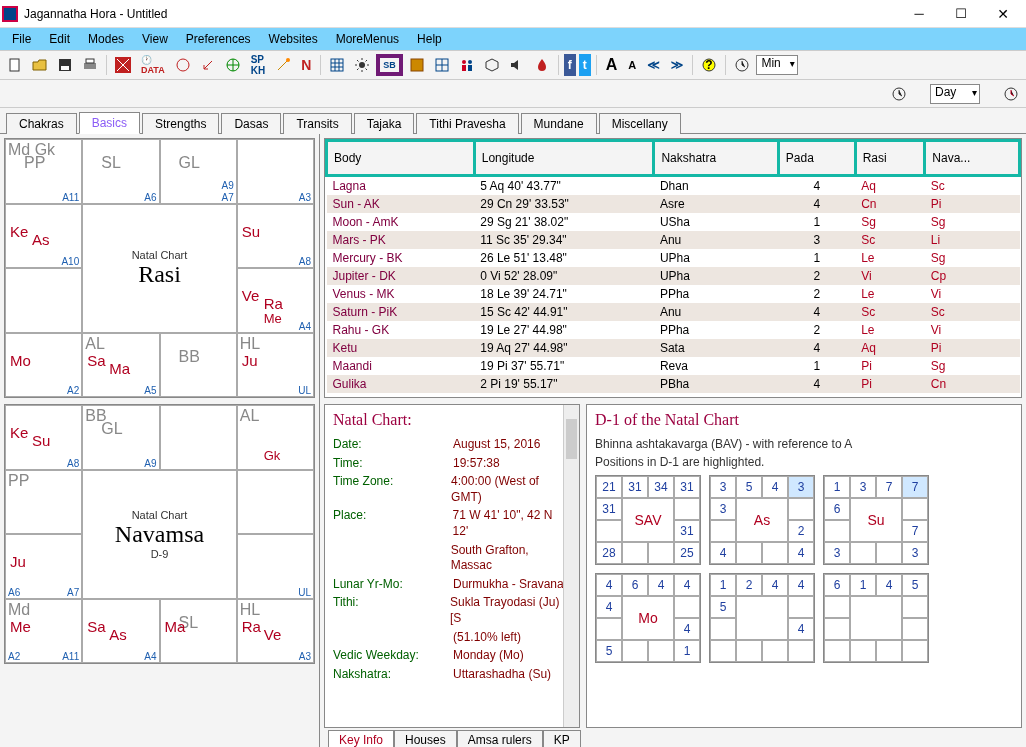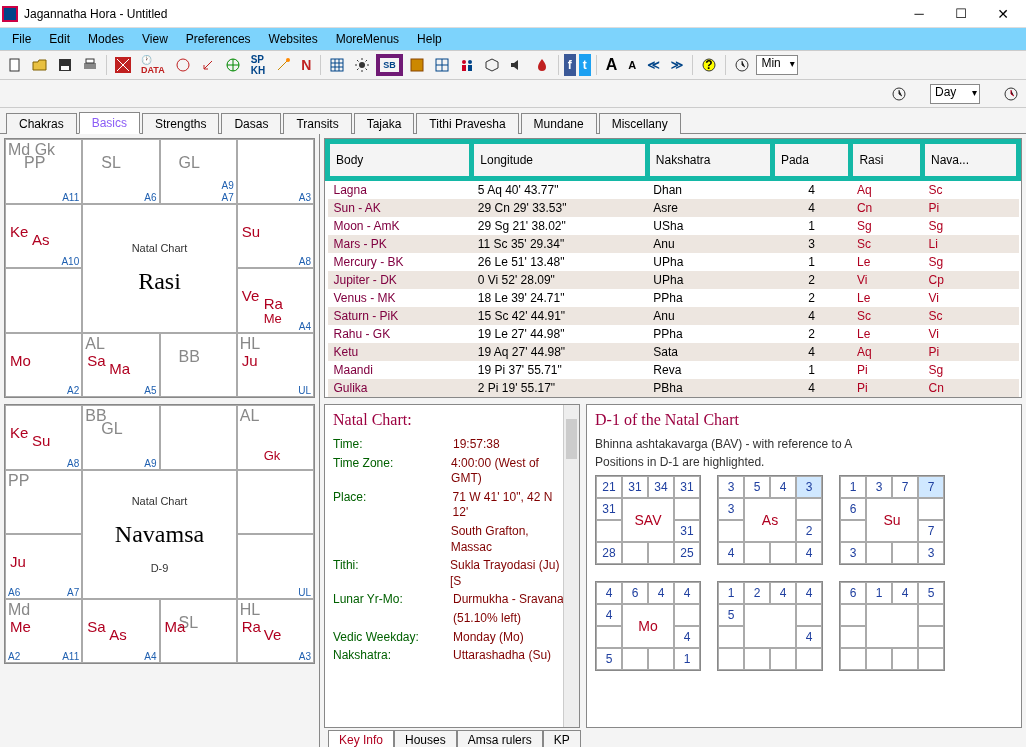--- a/index.html
+++ b/index.html
@@ -26,48 +26,48 @@
 .tabstrip { background: #f4f4f4; display: flex; align-items: flex-end; padding: 4px 6px 0 6px; height: 26px; border-bottom: 1px solid #888; }
 .tab { padding: 3px 12px; border: 1px solid #888; border-bottom: none; background: #f4f4f4; margin-right: 2px; position: relative; top: 1px; }
 .tab.active { background: #fff; color: #8b5cf6; top: 1px; border-bottom: 1px solid #fff; }
 
 .main { display: flex; height: 622px; background: #f4f4f4; }
 .leftpane { width: 320px; border-right: 1px solid #888; overflow: hidden; padding: 4px; }
 .rightpane { flex: 1; display: flex; flex-direction: column; overflow: hidden; padding: 4px; }
 
 .chartbox { border: 1px solid #888; height: 260px; background: #fff; display: grid; grid-template-columns: 1fr 1fr 1fr 1fr; grid-template-rows: 1fr 1fr 1fr 1fr; position: relative; margin-bottom: 6px; }
 .cell { border: 1px solid #aaa; position: relative; padding: 2px; overflow: hidden; }
-.cell.center { grid-column: 2 / 4; grid-row: 2 / 4; display: flex; flex-direction: column; align-items: center; justify-content: center; gap: 14px; }
+.cell.center { grid-column: 2 / 4; grid-row: 2 / 4; display: flex; flex-direction: column; align-items: center; justify-content: center; }
 .cell .planet { color: #b00020; font-size: 15px; font-weight: 500; }
 .cell .small { color: #888; font-size: 16px; position: absolute; }
 .cell .br { color: #2060b0; font-size: 10px; position: absolute; bottom: 0; right: 2px; }
 .cell .bl { color: #2060b0; font-size: 10px; position: absolute; bottom: 0; left: 2px; }
 .chartTitle { font-size: 11px; color: #333; }
 .chartBig { font-size: 24px; font-family: Georgia, serif; }
 
 .grid-body { flex: 0 0 260px; overflow: auto; border: 1px solid #888; background: #fff; }
 table.grid { width: 100%; border-collapse: collapse; }
-table.grid th { text-align: left; background: #f4f4f4; border: 5px solid #14b8a6; padding: 9px 6px; font-weight: normal; position: sticky; top: 0; }
+table.grid th { text-align: left; background: #f4f4f4; border: 3px solid #14b8a6; padding: 9px 6px; font-weight: normal; position: sticky; top: 0; }
 table.grid td { padding: 2px 6px; }
 table.grid tr:nth-child(even) td { background: #ede6e0; }
 table.grid td.body-cell { color: #800040; margin-left: 16px; }
 table.grid td.rasi-cell, table.grid td.nava-cell { color: #b00020; }
 table.grid td.pada-cell { text-align: center; }
 
 .infoRow { display: flex; gap: 6px; flex: 1; overflow: hidden; margin-top: 6px; }
 .panel { border: 1px solid #888; background: #fff; padding: 6px 8px; overflow: auto; position: relative; }
 .panel .hdr { color: #9c0040; font-size: 16px; font-family: Georgia, serif; margin-bottom: 8px; }
 .panel .row { display: flex; margin: 3px 0; line-height: 1.3; }
 .panel .lbl { color: #006000; width: 120px; }
 .panel .val { color: #800000; }
 .scrollbar-v { width: 16px; background:#eee; border-left:1px solid #ccc; position:absolute; right:0; top:0; bottom:0; }
 .scrollbar-v .thumb { background:#ccc; margin:14px 2px; height:40px; }
 
 .bavPanel { flex: 1; }
-.bav-grids { display: flex; gap: 16px; flex-wrap: wrap; margin-top: 6px; }
+.bav-grids { display: flex; gap: 8px; flex-wrap: wrap; margin-top: 6px; }
 .bav-grid { display: grid; grid-template-columns: repeat(4, 26px); grid-template-rows: repeat(4, 22px); border: 1px solid #888; }
 .bav-grid .c { border: 1px solid #aaa; display: flex; align-items: center; justify-content: center; font-size: 12px; color: #2040a0; }
 .bav-grid .c.center { grid-column: 2/4; grid-row: 2/4; color: #b00020; font-size: 14px; }
 .bav-grid .c.hl { background: #d0e8ff; }
 .bavNote { color: #333; margin-bottom: 4px; }
 
 .bottomtabs { display: flex; padding: 2px 4px; height: 24px; align-items: center; gap:0; }
 .bt { padding: 2px 10px; border: 1px solid #888; background: #f4f4f4; }
 .bt.active { background: #fff; color: #b00020; }
 
@@ -502,42 +502,46 @@
             </tr>
           </tbody>
       </table>
     </div>
 
     <div class="infoRow">
       <div class="panel" style="width:256px;position:relative">
         <div class="hdr">Natal Chart:</div>
         <div id="natal-rows">
             <div class="row">
+              <div class="lbl">Date:</div>
+              <div class="val">August 15, 2016</div>
+            </div>
+            <div class="row">
               <div class="lbl">Time:</div>
               <div class="val">19:57:38</div>
             </div>
             <div class="row">
               <div class="lbl">Time Zone:</div>
               <div class="val">4:00:00 (West of GMT)</div>
             </div>
             <div class="row">
               <div class="lbl">Place:</div>
               <div class="val">71 W 41' 10", 42 N 12'</div>
             </div>
             <div class="row">
               <div class="lbl"></div>
               <div class="val">South Grafton, Massac</div>
             </div>
             <div class="row">
+              <div class="lbl">Lunar Yr-Mo:</div>
+              <div class="val">Durmukha - Sravana</div>
+            </div>
+            <div class="row">
               <div class="lbl">Tithi:</div>
               <div class="val">Sukla Trayodasi (Ju) [S</div>
-            </div>
-            <div class="row">
-              <div class="lbl">Lunar Yr-Mo:</div>
-              <div class="val">Durmukha - Sravana</div>
             </div>
             <div class="row">
               <div class="lbl"></div>
               <div class="val">  (51.10% left)</div>
             </div>
             <div class="row">
               <div class="lbl">Vedic Weekday:</div>
               <div class="val">Monday (Mo)</div>
             </div>
             <div class="row">

